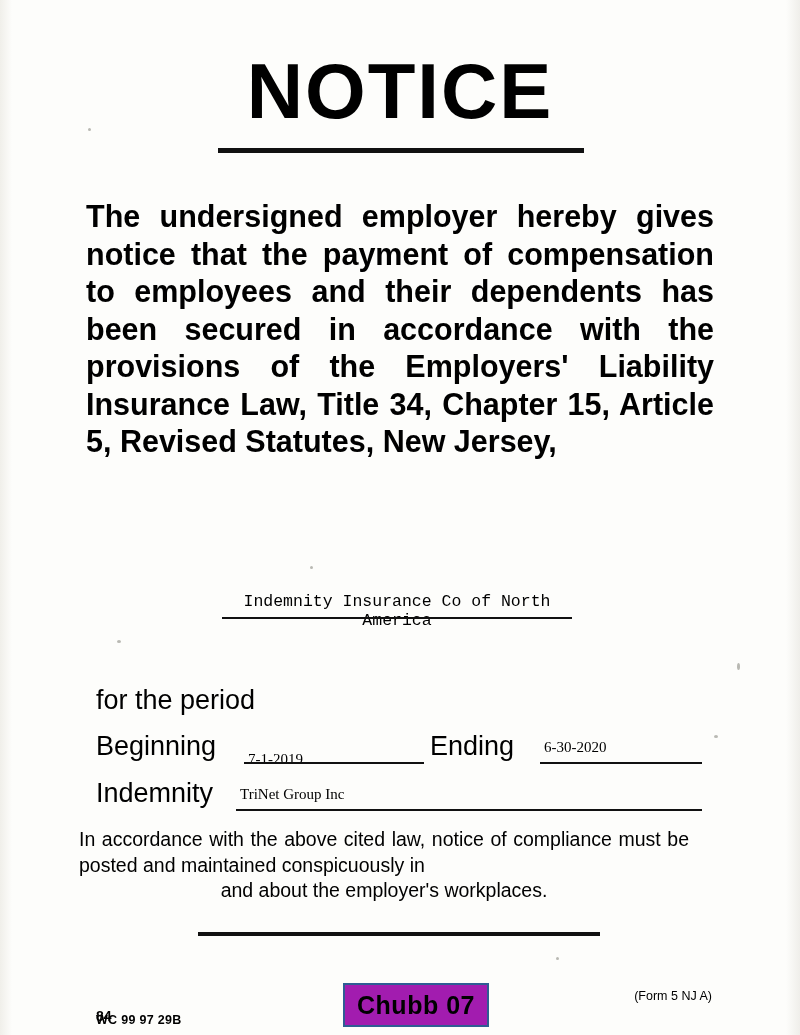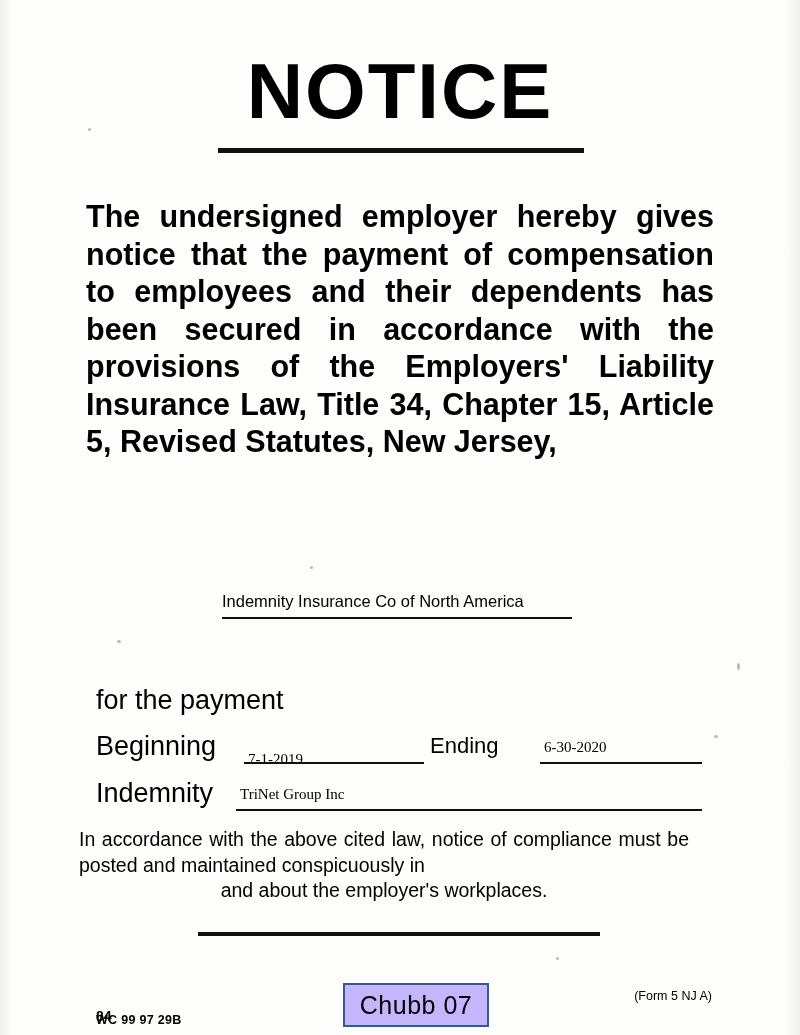--- a/index.html
+++ b/index.html
@@ -75,22 +75,23 @@
   .body-text .lastline {
     display: block;
     text-align: left;
   }
 
   .insurer-line {
     position: absolute;
     top: 592px;
     left: 222px;
     width: 350px;
-    font-family: Liberation Sans, sans-serif;
+    font-family: Liberation Mono, monospace;
     font-size: 16.5px;
+    text-align: center;
     padding-bottom: 3px;
   }
   .insurer-rule {
     position: absolute;
     top: 617px;
     left: 222px;
     width: 350px;
     height: 2px;
     background: #111;
   }
@@ -130,21 +131,21 @@
     left: 148px;
     top: 32px;
     width: 180px;
     height: 2px;
     background: #111;
   }
   .lbl-ending {
     position: absolute;
     left: 334px;
     top: 0;
-    font-size: 22px;
+    font-size: 27px;
     line-height: 32px;
   }
   .val-ending {
     position: absolute;
     left: 448px;
     top: 9px;
     font-family: "Liberation Serif", serif;
     font-size: 15px;
   }
   .rule-ending {
@@ -225,27 +226,27 @@
     left: 96px;
     font-size: 14px;
     font-weight: bold;
   }
   .chubb-badge {
     position: absolute;
     top: 983px;
     left: 343px;
     width: 142px;
     height: 40px;
-    background: #c4b5fd;
+    background: #a21caf;
     border: 2px solid #2f5c93;
     display: flex;
     align-items: center;
     justify-content: center;
     font-size: 25px;
-    font-weight: normal;
+    font-weight: bold;
     color: #000;
     letter-spacing: 0.5px;
   }
   .form-ref {
     position: absolute;
     top: 989px;
     right: 88px;
     font-size: 12.5px;
     font-family: "Liberation Sans", sans-serif;
   }
@@ -272,21 +273,21 @@
   <div class="notice-title">NOTICE</div>
   <div class="notice-underline"></div>
 
   <div class="body-text">
     <span>The undersigned employer hereby gives notice that the payment of compensation to employees and their dependents has been secured in accordance with the provisions of the Employers' Liability Insurance Law, Title 34, Chapter 15, Article 5, Revised Statutes, New Jersey,</span>
   </div>
 
   <div class="insurer-line">Indemnity Insurance Co of North America</div>
   <div class="insurer-rule"></div>
 
-  <div class="for-period">for the payment</div>
+  <div class="for-period">for the period</div>
 
   <div class="row-beginning">
     <span class="lbl-beginning">Beginning</span>
     <span class="val-beginning">7-1-2019</span>
     <span class="rule-beginning"></span>
     <span class="lbl-ending">Ending</span>
     <span class="val-ending">6-30-2020</span>
     <span class="rule-ending"></span>
   </div>
 

